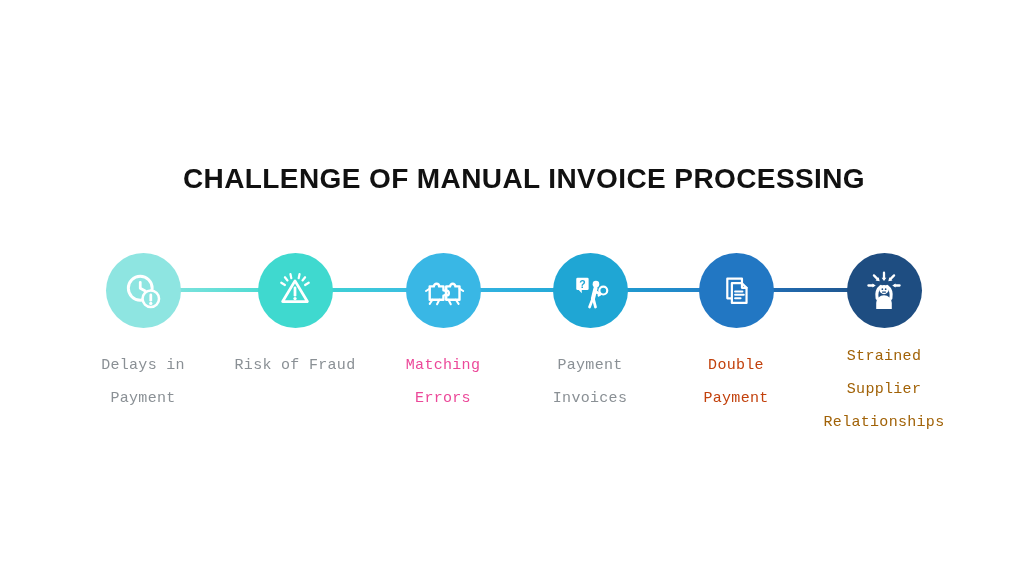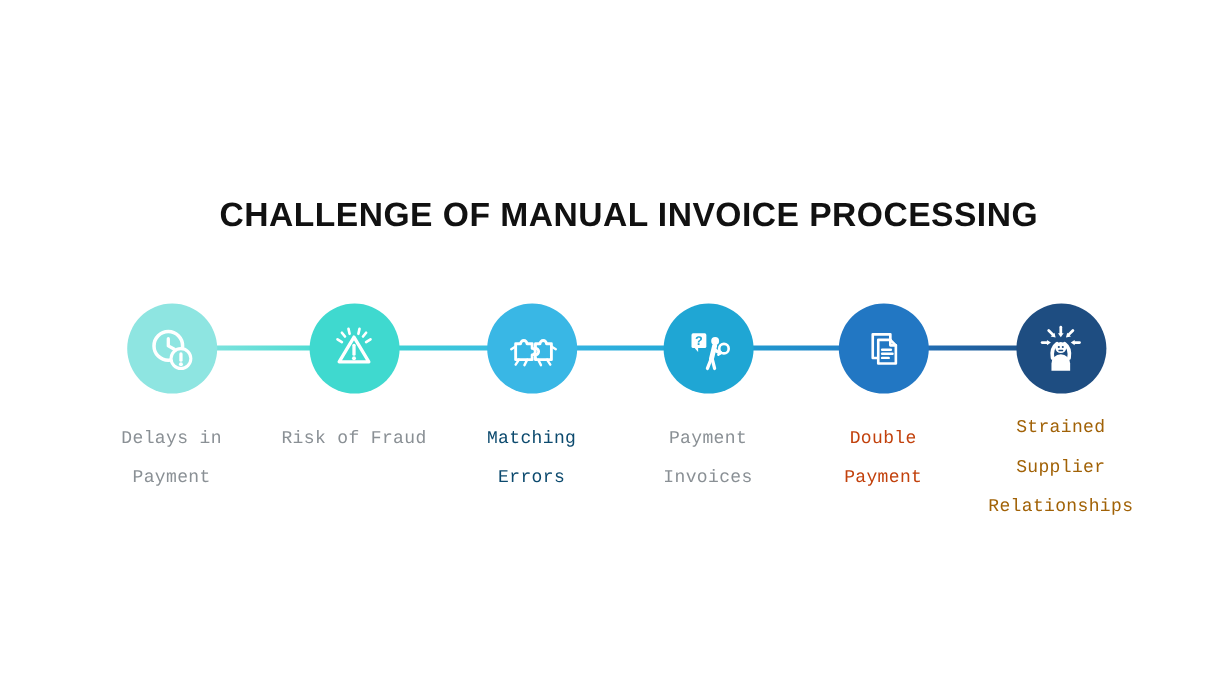--- a/index.html
+++ b/index.html
@@ -77,21 +77,21 @@
         <path class="ic" d="M9.5 19 h4.5 a2.9 2.9 0 1 1 5.8 0 H24.5 v4.3 a2.9 2.9 0 1 1 0 5.8 V33.5 H9.5 Z" stroke-width="2.6"></path>
         <path class="ic" d="M27.5 19 h4.2 a2.9 2.9 0 1 1 5.8 0 H42 V33.5 H27.5 v-4.4 a2.9 2.9 0 1 0 0 -5.8 Z" stroke-width="2.6"></path>
         <line class="ic" x1="9.5" y1="21.5" x2="5.5" y2="24" stroke-width="2.2"></line>
         <line class="ic" x1="42" y1="21.5" x2="46" y2="24" stroke-width="2.2"></line>
         <line class="ic" x1="12.5" y1="33.5" x2="9.5" y2="38" stroke-width="2.2"></line>
         <line class="ic" x1="20" y1="33.5" x2="17.5" y2="38.5" stroke-width="2.2"></line>
         <line class="ic" x1="30" y1="33.5" x2="32.5" y2="38.5" stroke-width="2.2"></line>
         <line class="ic" x1="38" y1="33.5" x2="41" y2="38" stroke-width="2.2"></line>
       </svg>
     </div>
-    <div class="label" style="color: #0c4a6e;">Matching
+    <div class="label" style="color: #ec4899;">Matching
 Errors</div>
   </div>
 
   <div class="item item-3" style="--c: #1FA6D4;">
     <div class="circle">
       <svg width="44" height="44" viewBox="0 0 48 48">
         <rect x="9" y="9.5" width="13.5" height="13.5" rx="1.5" fill="#fff"></rect>
         <path d="M11.5 22.5 L15 26.5 L15 22.5 Z" fill="#fff"></path>
         <text x="15.7" y="20.3" font-size="11.5" font-weight="bold" text-anchor="middle" fill="var(--c)">?</text>
         <circle cx="30.5" cy="16.5" r="3.6" fill="#fff"></circle>

